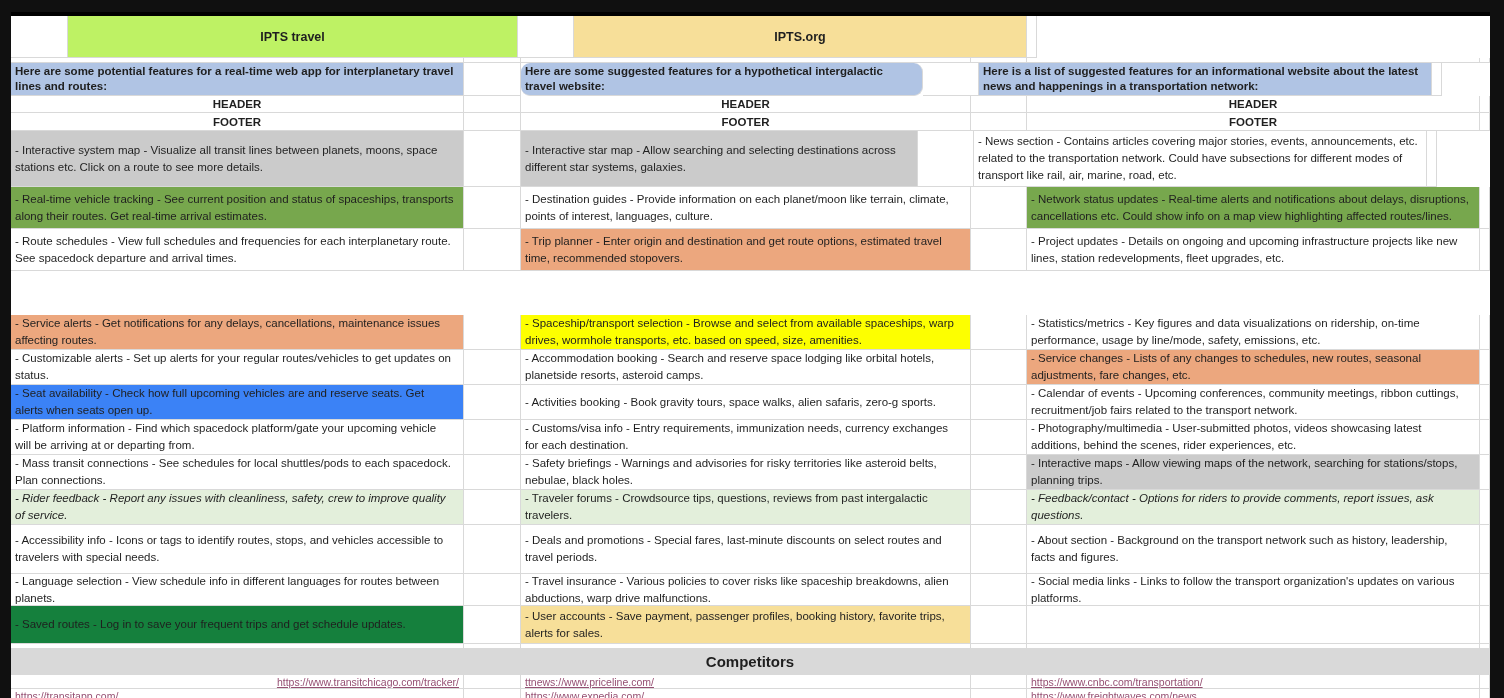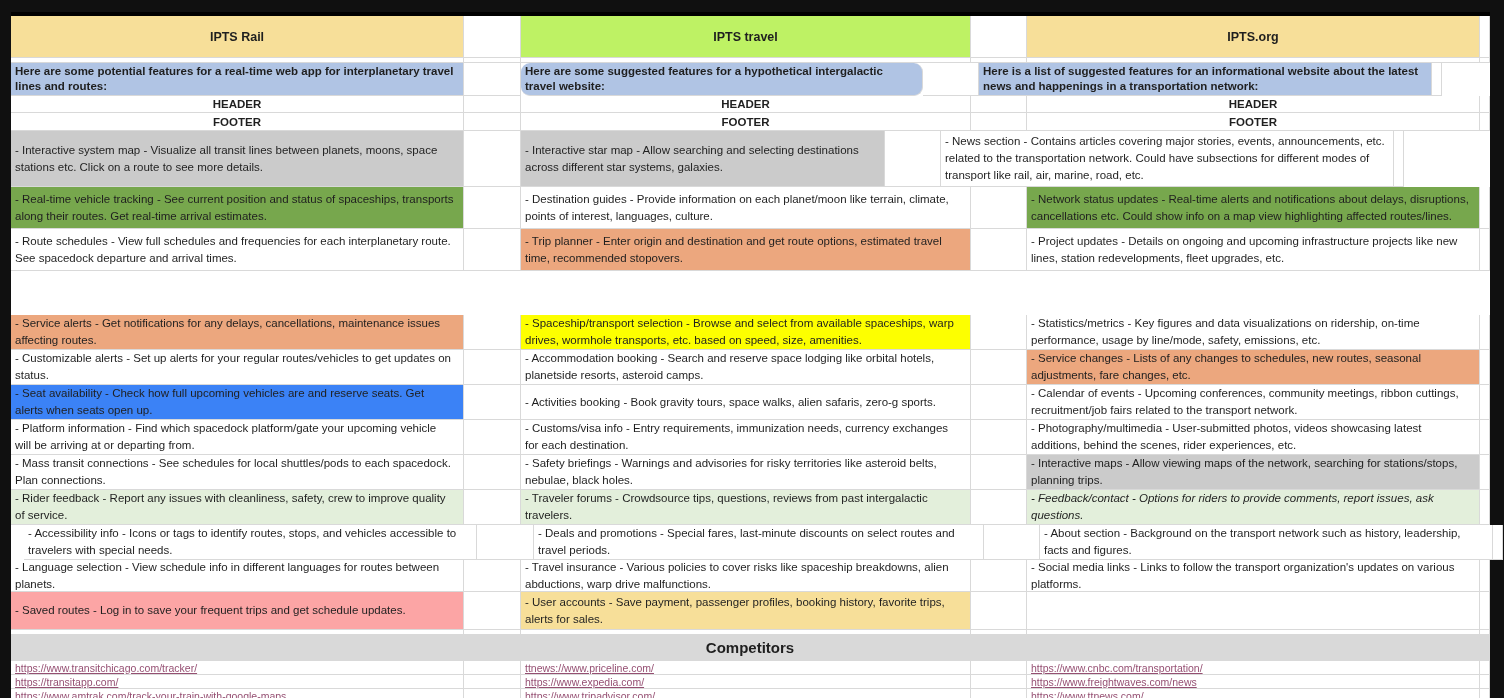--- a/index.html
+++ b/index.html
@@ -53,21 +53,20 @@
   .artifact::after{
     content:'';position:absolute;right:-4px;top:-2px;
     border:3px solid transparent;border-top-color:#2b5dd7;
   }
 </style>
 </head>
 <body>
 
 <div id="sheet">
     <div class="row" style="height: 42px;">
-      <div class="cell title" style="width: 453px; background: rgb(247, 223, 153);">IPTS Rail</div>
       <div class="cell" style="width: 57px;"></div>
       <div class="cell title" style="width: 450px; background: #bef264;">IPTS travel</div>
       <div class="cell" style="width: 56px;"></div>
       <div class="cell title" style="width: 453px; background: rgb(247, 223, 153);">IPTS.org</div>
       <div class="cell" style="width: 10px;"></div>
     </div>
     <div class="row" style="height: 5px;">
       <div class="cell" style="width: 453px;"></div>
       <div class="cell" style="width: 57px;"></div>
       <div class="cell" style="width: 450px;"></div>
@@ -95,21 +94,21 @@
       <div class="cell hf" style="width: 453px;">FOOTER</div>
       <div class="cell" style="width: 57px;"></div>
       <div class="cell hf" style="width: 450px;">FOOTER</div>
       <div class="cell" style="width: 56px;"></div>
       <div class="cell hf" style="width: 453px;">FOOTER</div>
       <div class="cell" style="width: 10px;"></div>
     </div>
     <div class="row" style="height: 56px;">
       <div class="cell feat" style="width: 453px; background: rgb(203, 203, 203);">- Interactive system map - Visualize all transit lines between planets, moons, space stations etc. Click on a route to see more details.</div>
       <div class="cell" style="width: 57px;"></div>
-      <div class="cell feat" style="width: 364px; background: rgb(203, 203, 203);">- Interactive star map - Allow searching and selecting destinations across different star systems, galaxies.</div>
+      <div class="cell feat" style="width: 397px; background: rgb(203, 203, 203);">- Interactive star map - Allow searching and selecting destinations across different star systems, galaxies.</div>
       <div class="cell" style="width: 56px;"></div>
       <div class="cell feat" style="width: 453px; background: rgb(255, 255, 255);">- News section - Contains articles covering major stories, events, announcements, etc. related to the transportation network. Could have subsections for different modes of transport like rail, air, marine, road, etc.</div>
       <div class="cell" style="width: 10px;"></div>
     </div>
     <div class="row" style="height: 42px;">
       <div class="cell feat" style="width: 453px; background: rgb(119, 167, 77);">- Real-time vehicle tracking - See current position and status of spaceships, transports along their routes. Get real-time arrival estimates.</div>
       <div class="cell" style="width: 57px;"></div>
       <div class="cell feat" style="width: 450px; background: rgb(255, 255, 255);">- Destination guides - Provide information on each planet/moon like terrain, climate, points of interest, languages, culture.</div>
       <div class="cell" style="width: 56px;"></div>
       <div class="cell feat" style="width: 453px; background: rgb(119, 167, 77);">- Network status updates - Real-time alerts and notifications about delays, disruptions, cancellations etc. Could show info on a map view highlighting affected routes/lines.</div>
@@ -157,64 +156,64 @@
     </div>
     <div class="row" style="height: 35px;">
       <div class="cell feat" style="width: 453px; background: rgb(255, 255, 255);">- Mass transit connections - See schedules for local shuttles/pods to each spacedock. Plan connections.</div>
       <div class="cell" style="width: 57px;"></div>
       <div class="cell feat" style="width: 450px; background: rgb(255, 255, 255);">- Safety briefings - Warnings and advisories for risky territories like asteroid belts, nebulae, black holes.</div>
       <div class="cell" style="width: 56px;"></div>
       <div class="cell feat" style="width: 453px; background: rgb(203, 203, 203);">- Interactive maps - Allow viewing maps of the network, searching for stations/stops, planning trips.</div>
       <div class="cell" style="width: 10px;"></div>
     </div>
     <div class="row" style="height: 35px;">
-      <div class="cell feat" style="width: 453px; background: rgb(227, 239, 219);">- Rider feedback - Report any issues with cleanliness, safety, crew to improve quality of service.</div>
+      <div class="cell feat" style="width: 453px; background: rgb(227, 239, 219); font-style: italic;">- Rider feedback - Report any issues with cleanliness, safety, crew to improve quality of service.</div>
       <div class="cell" style="width: 57px;"></div>
       <div class="cell feat" style="width: 450px; background: rgb(227, 239, 219);">- Traveler forums - Crowdsource tips, questions, reviews from past intergalactic travelers.</div>
       <div class="cell" style="width: 56px;"></div>
       <div class="cell feat" style="width: 453px; background: rgb(227, 239, 219); font-style: italic;">- Feedback/contact - Options for riders to provide comments, report issues, ask questions.</div>
       <div class="cell" style="width: 10px;"></div>
     </div>
-    <div class="row" style="height: 35px; padding-left: 13px;">
+    <div class="row" style="height: 49px;">
       <div class="cell feat" style="width: 453px; background: rgb(255, 255, 255);">- Accessibility info - Icons or tags to identify routes, stops, and vehicles accessible to travelers with special needs.</div>
       <div class="cell" style="width: 57px;"></div>
       <div class="cell feat" style="width: 450px; background: rgb(255, 255, 255);">- Deals and promotions - Special fares, last-minute discounts on select routes and travel periods.</div>
       <div class="cell" style="width: 56px;"></div>
       <div class="cell feat" style="width: 453px; background: rgb(255, 255, 255);">- About section - Background on the transport network such as history, leadership, facts and figures.</div>
       <div class="cell" style="width: 10px;"></div>
     </div>
     <div class="row" style="height: 32px;">
       <div class="cell feat" style="width: 453px; background: rgb(255, 255, 255);">- Language selection - View schedule info in different languages for routes between planets.</div>
       <div class="cell" style="width: 57px;"></div>
       <div class="cell feat" style="width: 450px; background: rgb(255, 255, 255);">- Travel insurance - Various policies to cover risks like spaceship breakdowns, alien abductions, warp drive malfunctions.</div>
       <div class="cell" style="width: 56px;"></div>
       <div class="cell feat" style="width: 453px; background: rgb(255, 255, 255);">- Social media links - Links to follow the transport organization's updates on various platforms.</div>
       <div class="cell" style="width: 10px;"></div>
     </div>
     <div class="row" style="height: 38px;">
-      <div class="cell feat" style="width: 453px; background: #fca5a5;">- Saved routes - Log in to save your frequent trips and get schedule updates.</div>
+      <div class="cell feat" style="width: 453px; background: #15803d;">- Saved routes - Log in to save your frequent trips and get schedule updates.</div>
       <div class="cell" style="width: 57px;"></div>
       <div class="cell feat" style="width: 450px; background: rgb(247, 223, 153);">- User accounts - Save payment, passenger profiles, booking history, favorite trips, alerts for sales.</div>
       <div class="cell" style="width: 56px;"></div>
       <div class="cell feat" style="width: 453px; background: rgb(255, 255, 255);"></div>
       <div class="cell" style="width: 10px;"></div>
     </div>
     <div class="row" style="height: 5px;">
       <div class="cell" style="width: 453px;"></div>
       <div class="cell" style="width: 57px;"></div>
       <div class="cell" style="width: 450px;"></div>
       <div class="cell" style="width: 56px;"></div>
       <div class="cell" style="width: 453px;"></div>
       <div class="cell" style="width: 10px;"></div>
     </div>
     <div class="row" style="height: 26px;">
       <div class="cell band" style="width: 1479px; background: rgb(217, 217, 217);">Competitors</div>
     </div>
     <div class="row" style="height: 14px;">
-      <div class="cell linkcell" style="width: 453px;">
+      <div class="cell linkcell" style="width: 453px; justify-content: flex-end;">
         <a href="#" style="color: rgb(149, 79, 114);">https://www.transitchicago.com/tracker/</a>
       </div>
       <div class="cell" style="width: 57px;"></div>
       <div class="cell linkcell" style="width: 450px;">
         <a href="#" style="color: rgb(149, 79, 114);">ttnews://www.priceline.com/</a>
       </div>
       <div class="cell" style="width: 56px;"></div>
       <div class="cell linkcell" style="width: 453px;">
         <a href="#" style="color: rgb(149, 79, 114);">https://www.cnbc.com/transportation/</a>
       </div>

